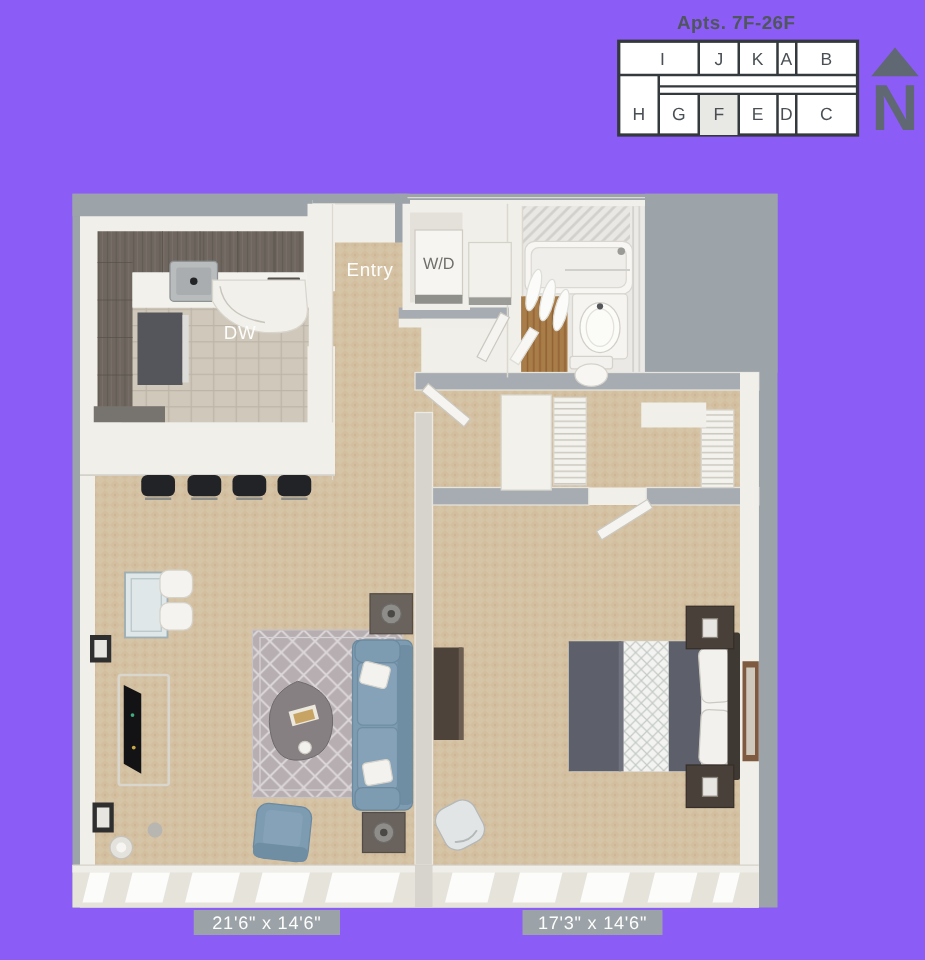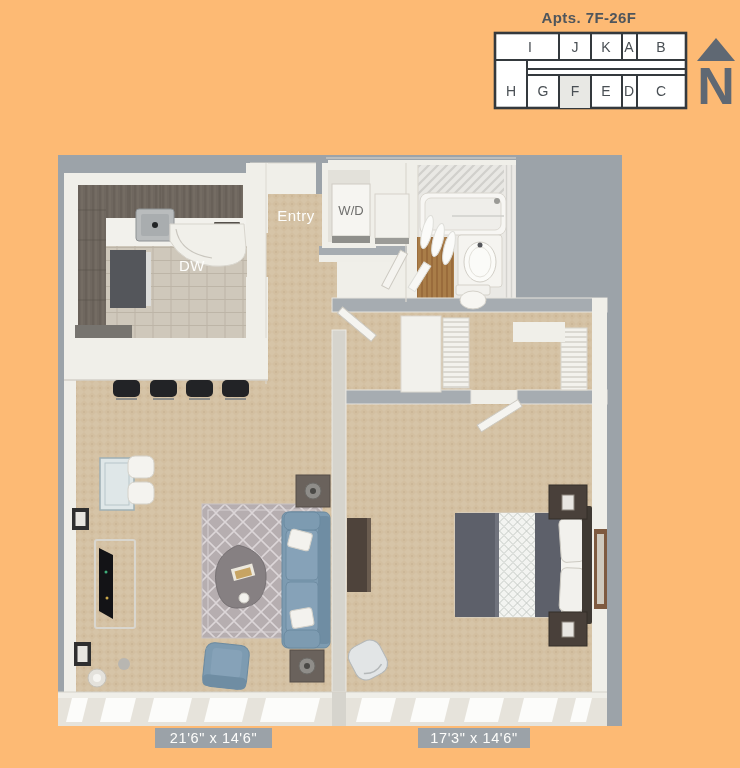--- a/index.html
+++ b/index.html
@@ -1,16 +1,16 @@
 <!DOCTYPE html>
 <html><head>
 <meta charset="utf-8">
 <style>
   html,body{margin:0;padding:0;background:#ffffff;}
-  .page{position:relative;width:740px;height:768px;background:#fdba74;overflow:hidden;
+  .page{position:relative;width:740px;height:768px;background:#8b5cf6;overflow:hidden;
         font-family:"Liberation Sans",sans-serif;}
   svg text{font-family:"Liberation Sans",sans-serif;}
   .kp-title{font-size:15px;font-weight:700;letter-spacing:.4px;}
   .kp-letter{font-size:14px;font-weight:500;}
   .room-label{font-size:15px;fill:#fdfdfb;letter-spacing:.5px;}
   .dim-label{font-size:14.5px;fill:#fdfdfb;letter-spacing:.6px;}
   .north-n{font-size:52px;font-weight:700;}
 </style>
 </head>
 <body>

